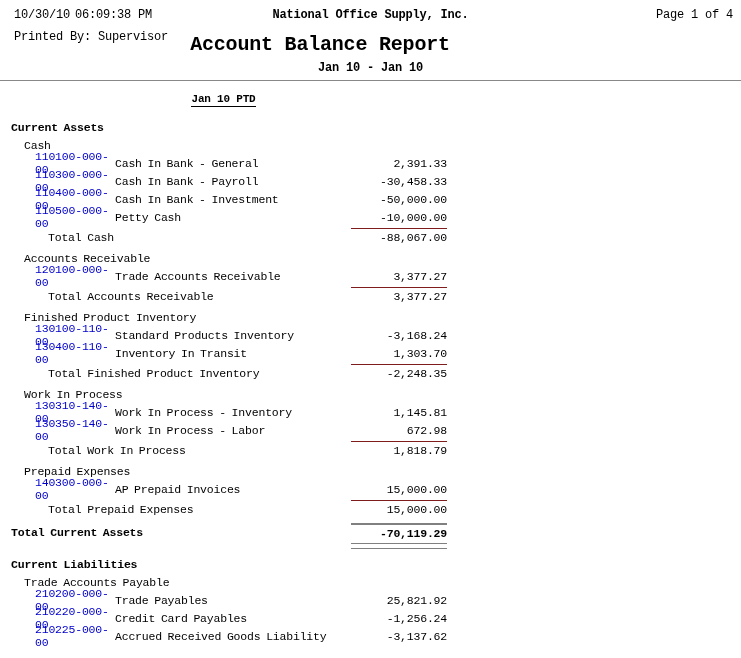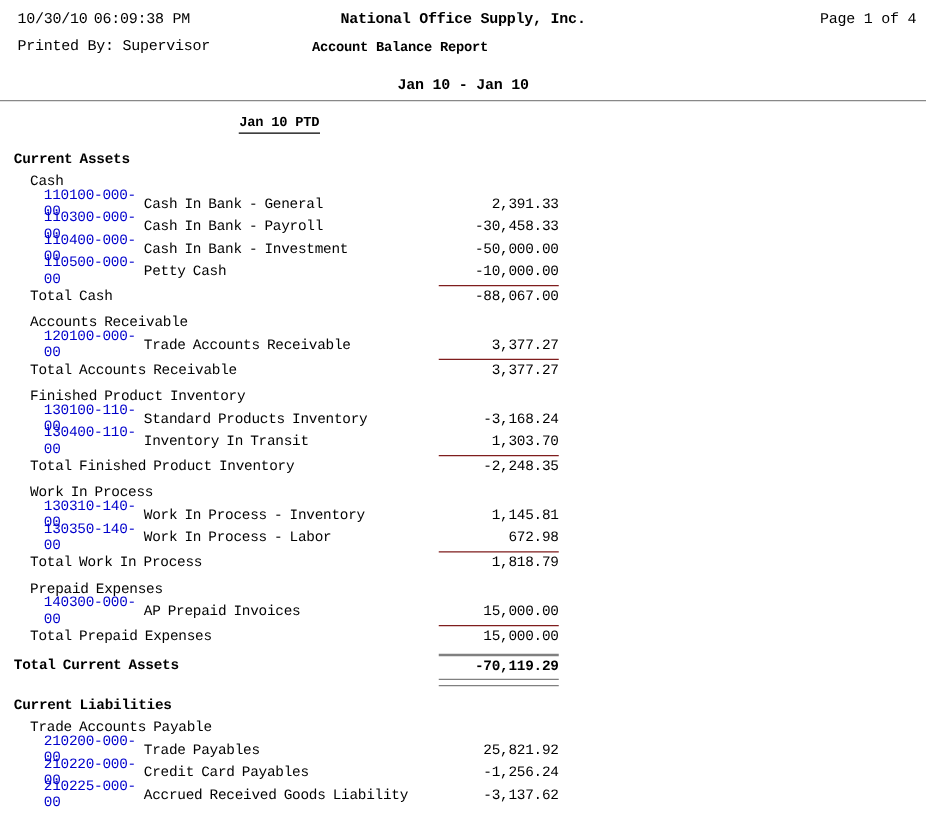--- a/index.html
+++ b/index.html
@@ -11,34 +11,34 @@
     color:#000;
     overflow:hidden;
     letter-spacing:-0.2px;
   }
   
   .hdr-date{position:absolute;left:14px;top:8px;font-size:12px;}
   .hdr-time{position:absolute;left:75px;top:8px;font-size:12px;}
   .hdr-company{position:absolute;left:0;top:8px;width:741px;text-align:center;font-size:12px;font-weight:bold;}
   .hdr-page{position:absolute;right:8px;top:8px;font-size:12px;}
   .hdr-printedby{position:absolute;left:14px;top:30px;font-size:12px;}
-  .hdr-title{position:absolute;left:0;top:33px;width:640px;text-align:center;font-size:11px;font-weight:bold;}
+  .hdr-title{position:absolute;left:0;top:33px;width:640px;text-align:center;font-size:20px;font-weight:bold;}
   .hdr-period{position:absolute;left:0;top:61px;width:741px;text-align:center;font-size:12px;font-weight:bold;}
   .hdr-divider{position:absolute;left:0;top:80px;width:741px;height:0;border-top:1px solid #888;}
   .col-header-wrap{position:absolute;left:0;top:93px;width:447px;text-align:center;font-size:11px;font-weight:bold;}
   .col-header-wrap span{display:inline-block;border-bottom:1px solid #000;padding-bottom:1px;}
   
   .report{position:absolute;left:0;top:118px;width:447px;font-size:11.5px;word-spacing:-1px;}
   .row{height:18px;display:flex;align-items:center;}
   .group-title{padding-left:11px;font-weight:bold;}
   .section-name{padding-left:24px;margin-top:3px;}
   .acct-row .acct{margin-left:35px;width:80px;color:#0000CC;cursor:pointer;}
   .acct-row .desc{flex:1;}
   .amount{width:96px;margin-left:auto;text-align:right;align-self:stretch;display:flex;align-items:center;justify-content:flex-end;}
-  .total-row{margin-top:2px;}
+  .total-row{margin-top:2px;padding-left:24px;}
   .total-row .tlabel{padding-left:24px;flex:1;}
   .total-row .amount{border-top:1px solid #7f1d1d;}
   .grand-row{margin-top:5px;font-weight:bold;}
   .grand-row .tlabel{padding-left:11px;flex:1;}
   .grand-row .amount{border-top:2px solid #808080;}
   .double-rule{margin-top:2px;margin-left:auto;width:96px;height:4px;border-top:1px solid #808080;border-bottom:1px solid #808080;}
   .after-rule{margin-top:6px;}
 </style>
 </head>
 <body>

